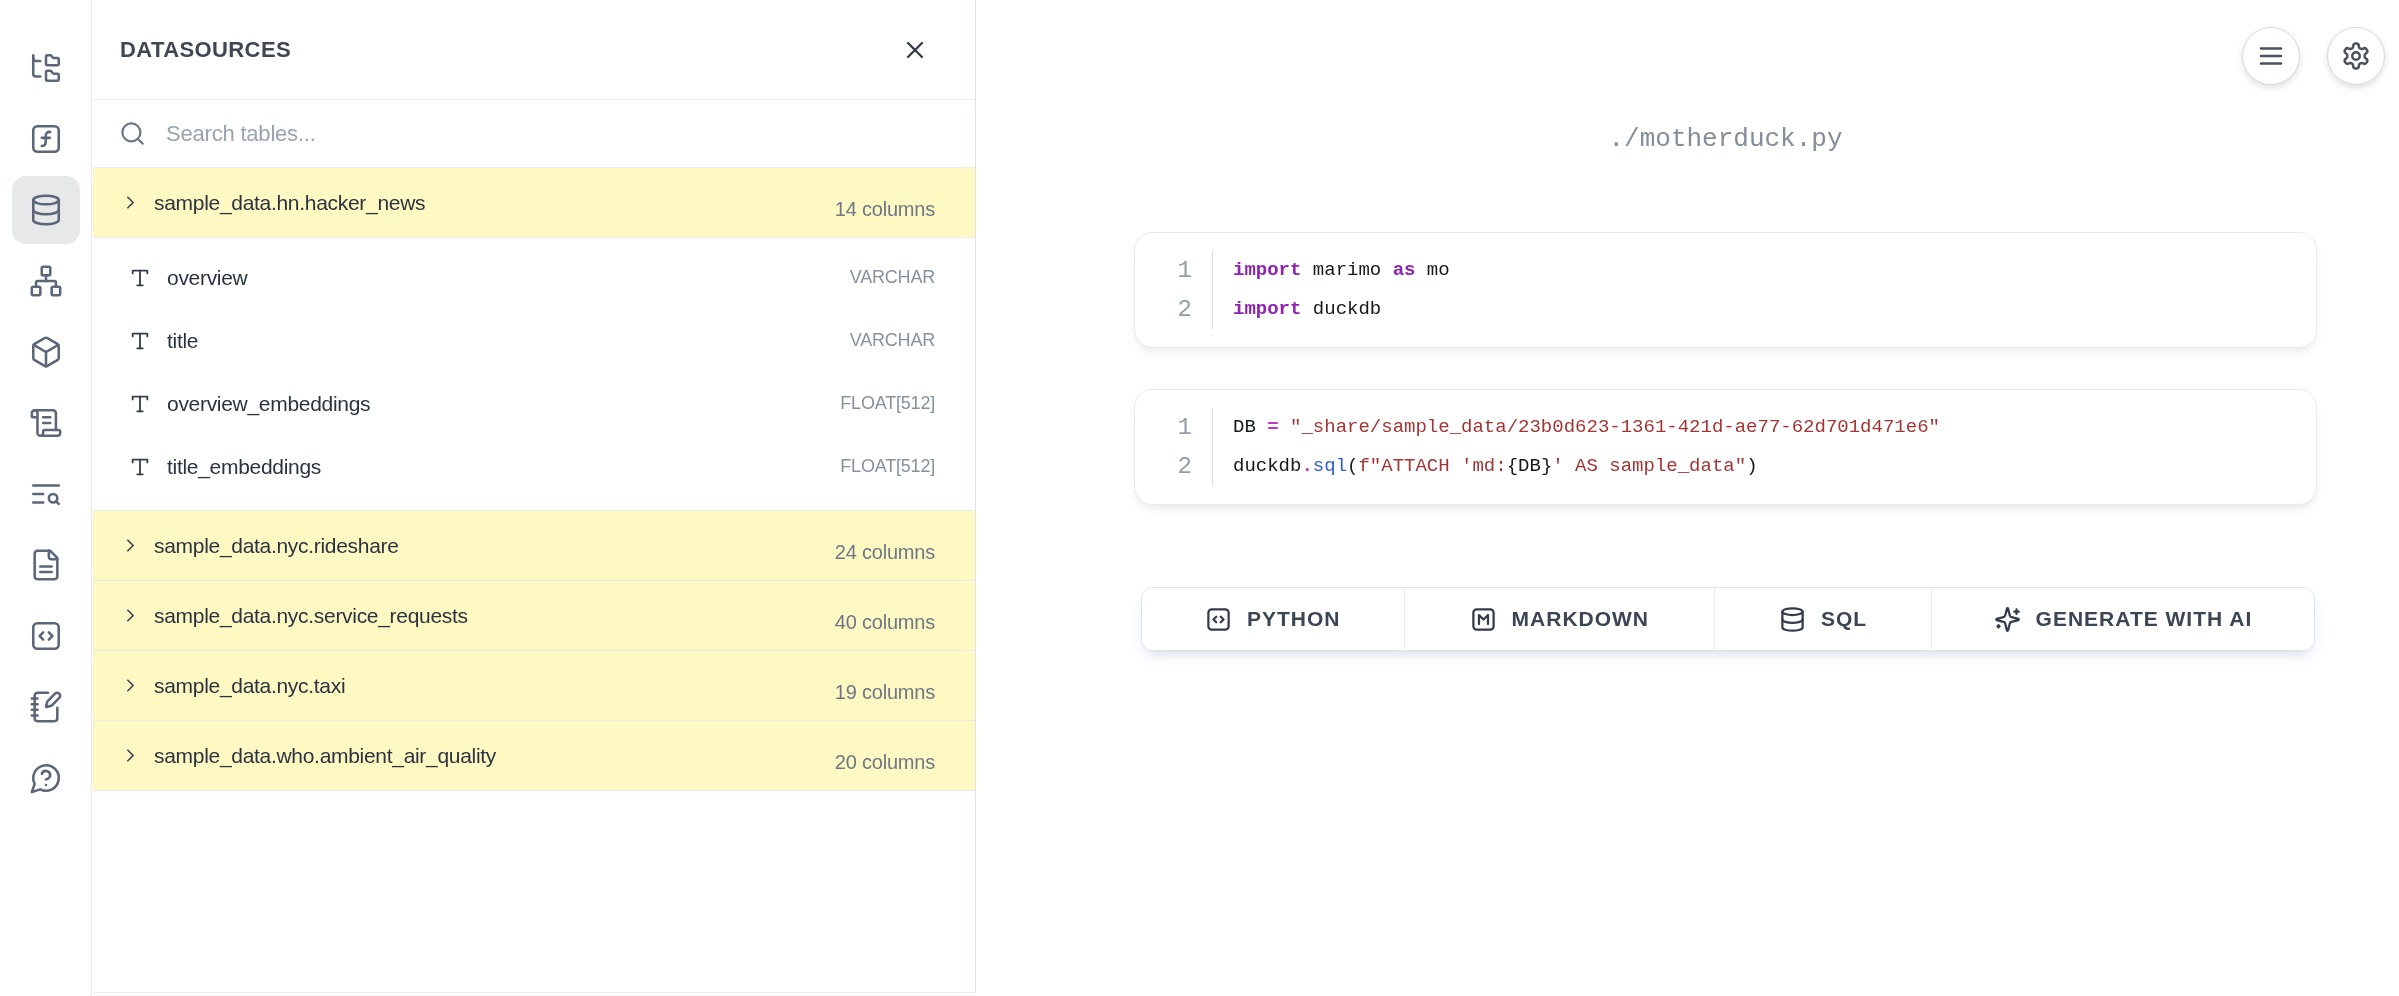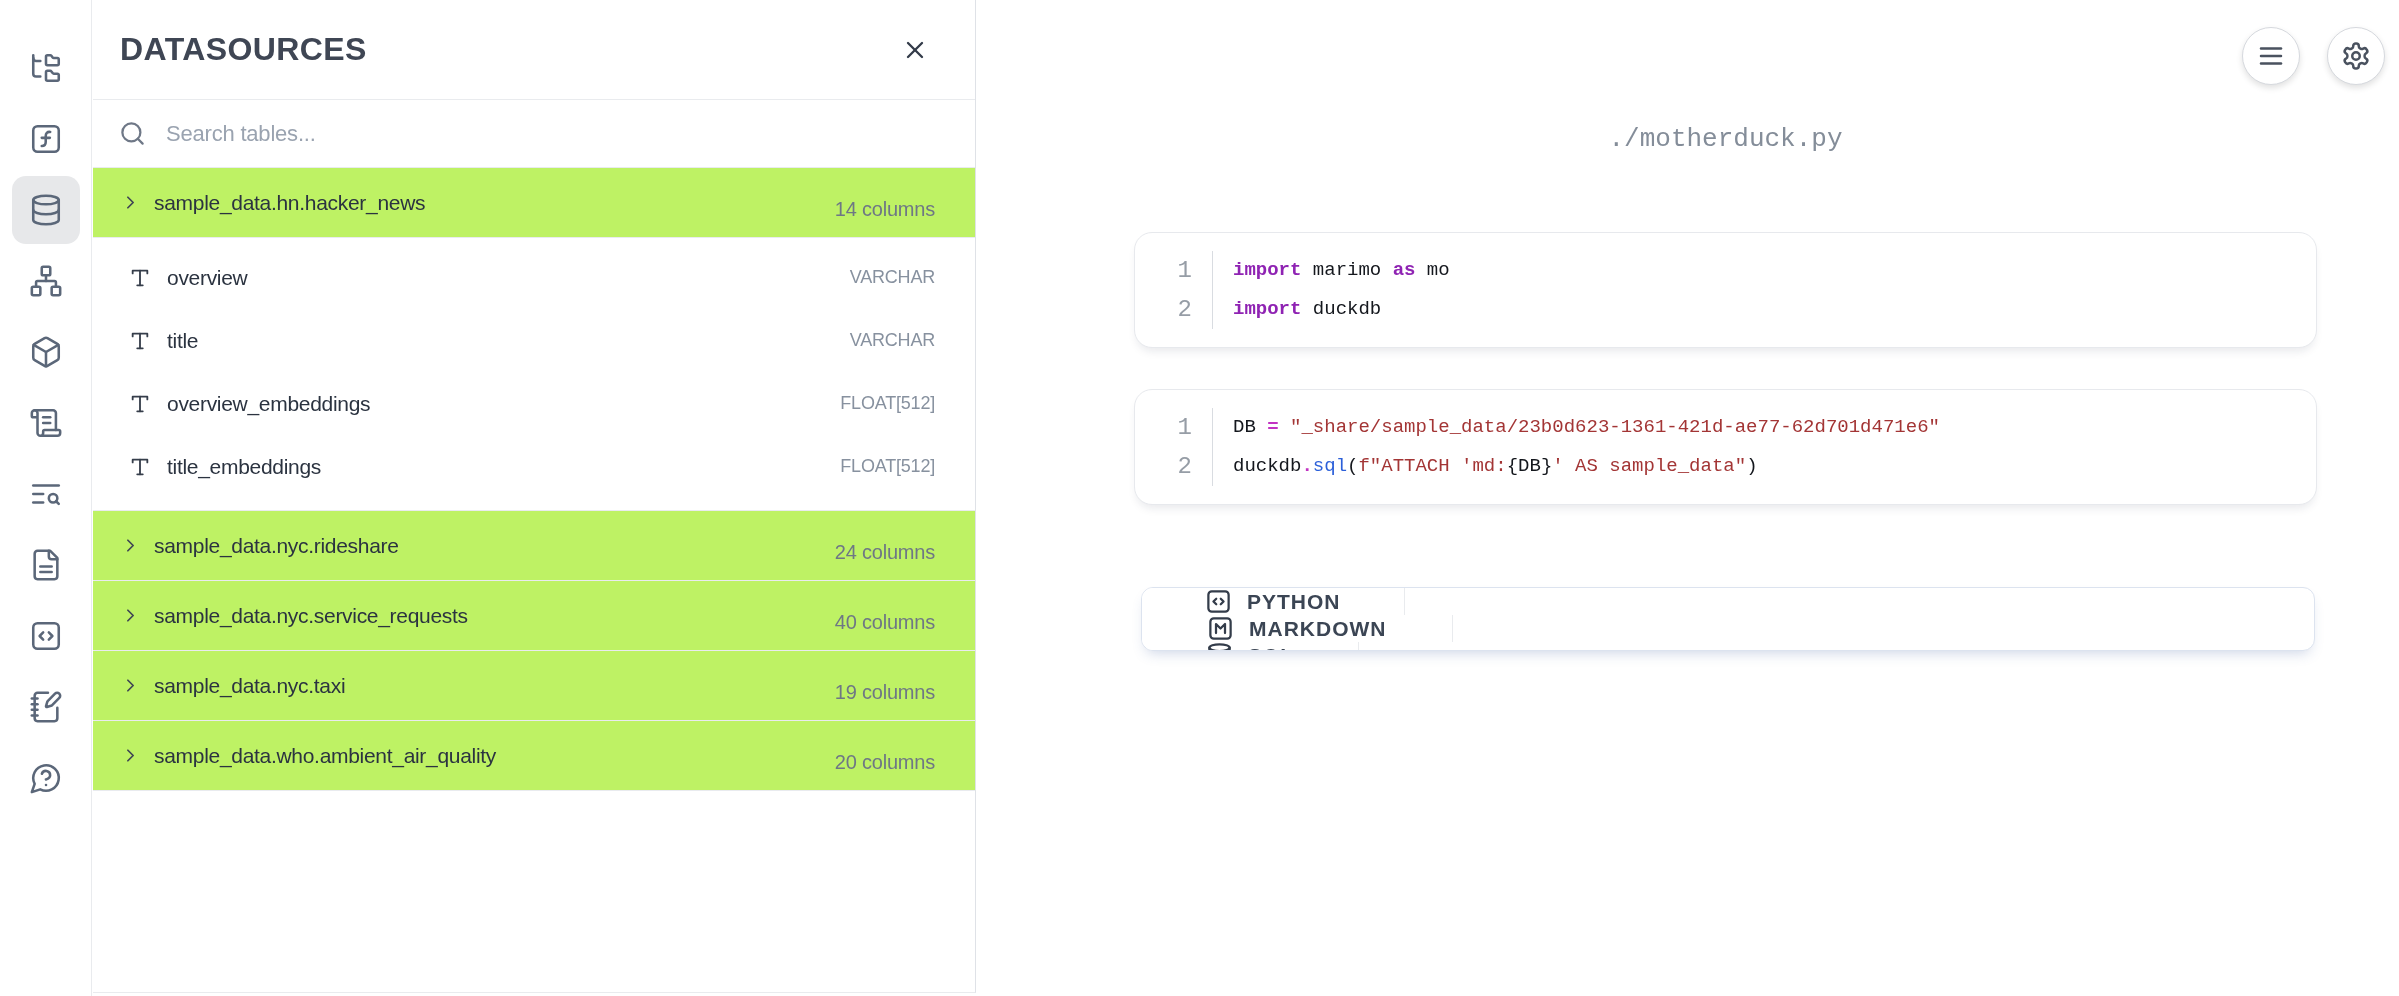--- a/index.html
+++ b/index.html
@@ -13,32 +13,32 @@
     padding-top:34px; gap:3px; background:#fff; }
   .icon-btn { width:68px; height:68px; border:none; background:transparent; border-radius:14px;
     display:flex; align-items:center; justify-content:center; color:#5b6779; cursor:pointer; }
   .icon-btn.active { background:#e7e8ea; }
 
   
   .panel { position:absolute; left:93px; top:0; width:883px; height:993px;
     border-right:1px solid #dfe2e7; border-bottom:1px solid #e9ebee; background:#fff; }
   .panel-header { height:100px; border-bottom:1px solid #e9ebee; display:flex; align-items:center;
     justify-content:space-between; padding:0 46px 0 27px; }
-  .panel-title { font-size:32px; font-weight:700; color:#3f4654; letter-spacing:.4px; }
+  .panel-title { font-size:22px; font-weight:700; color:#3f4654; letter-spacing:.4px; }
   .close-btn { border:none; background:transparent; color:#333b49; cursor:pointer; display:flex; }
 
   .search-row { height:68px; border-bottom:1px solid #e9ebee; display:flex; align-items:center;
     padding:0 40px 0 26px; gap:20px; color:#6f7887; }
   .search-row input { flex:1; border:none; outline:none; font-size:22px; color:#2b3443;
     font-family:"Liberation Sans", sans-serif; letter-spacing:-.2px; background:transparent; }
   .search-row input::placeholder { color:#9aa3b0; }
 
   .trow { height:70px; display:flex; align-items:center; gap:13px;
     padding:0 40px 0 27px; border-bottom:1px solid #e9ebef; font-size:21px;
-    letter-spacing:-.3px; color:#2b3340; cursor:pointer; background:#bef264; }
+    letter-spacing:-.3px; color:#2b3340; cursor:pointer; background:#fef9c3; }
   .trow .chev { display:flex; color:#3f4654; }
   .trow .badge { margin-left:auto; font-size:20px; color:#6e7785; letter-spacing:-.2px;margin-top:14px; }
   .trow.selected { background:#edf3fb; color:#3570d4; border-bottom-color:transparent; }
   .trow.selected .chev { color:#3570d4; }
   .trow.selected .badge { color:#6e7785; }
 
   .cgroup { padding:8px 0 12px; border-bottom:1px solid #e9ebef; background:#fff; }
   .crow { height:63px; display:flex; align-items:center; gap:16px;
     padding:0 40px 0 36px; font-size:21px; letter-spacing:-.3px; color:#2b3340; cursor:pointer; }
   .crow .ticon { display:flex; color:#363e4b; }
@@ -65,21 +65,21 @@
   .code { padding-left:20px; font-family:"Liberation Mono","DejaVu Sans Mono", monospace;
     font-size:19px; line-height:39px; white-space:pre; color:#14171d; }
   .tk-kw { color:var(--keyword); font-weight:700; }
   .tk-op { color:var(--operator); font-weight:700; }
   .tk-str { color:var(--string); }
   .tk-fn { color:var(--function); }
   .tk-pl { color:#14171d; }
 
   .add-cell-bar { position:absolute; left:1141px; top:587px; width:1174px; height:64px;
     border:1px solid #dce3ef; border-radius:12px; background:#fff; overflow:hidden;
-    box-shadow:0 7px 13px -5px rgba(59,90,160,.25); display:flex;flex-direction:column; }
+    box-shadow:0 7px 13px -5px rgba(59,90,160,.25); display:flex; }
   .acb { display:flex; align-items:center; justify-content:center; gap:15px; height:100%;
     background:#fff; border:none; border-right:1px solid #e9ebee; cursor:pointer; color:#333c4a; }
   .acb:last-child { border-right:none; }
   .acb-label { font-size:21px; font-weight:700; letter-spacing:1px; color:#3b4554; }
 </style>
 </head>
 <body>
 
 <div class="app">
 

